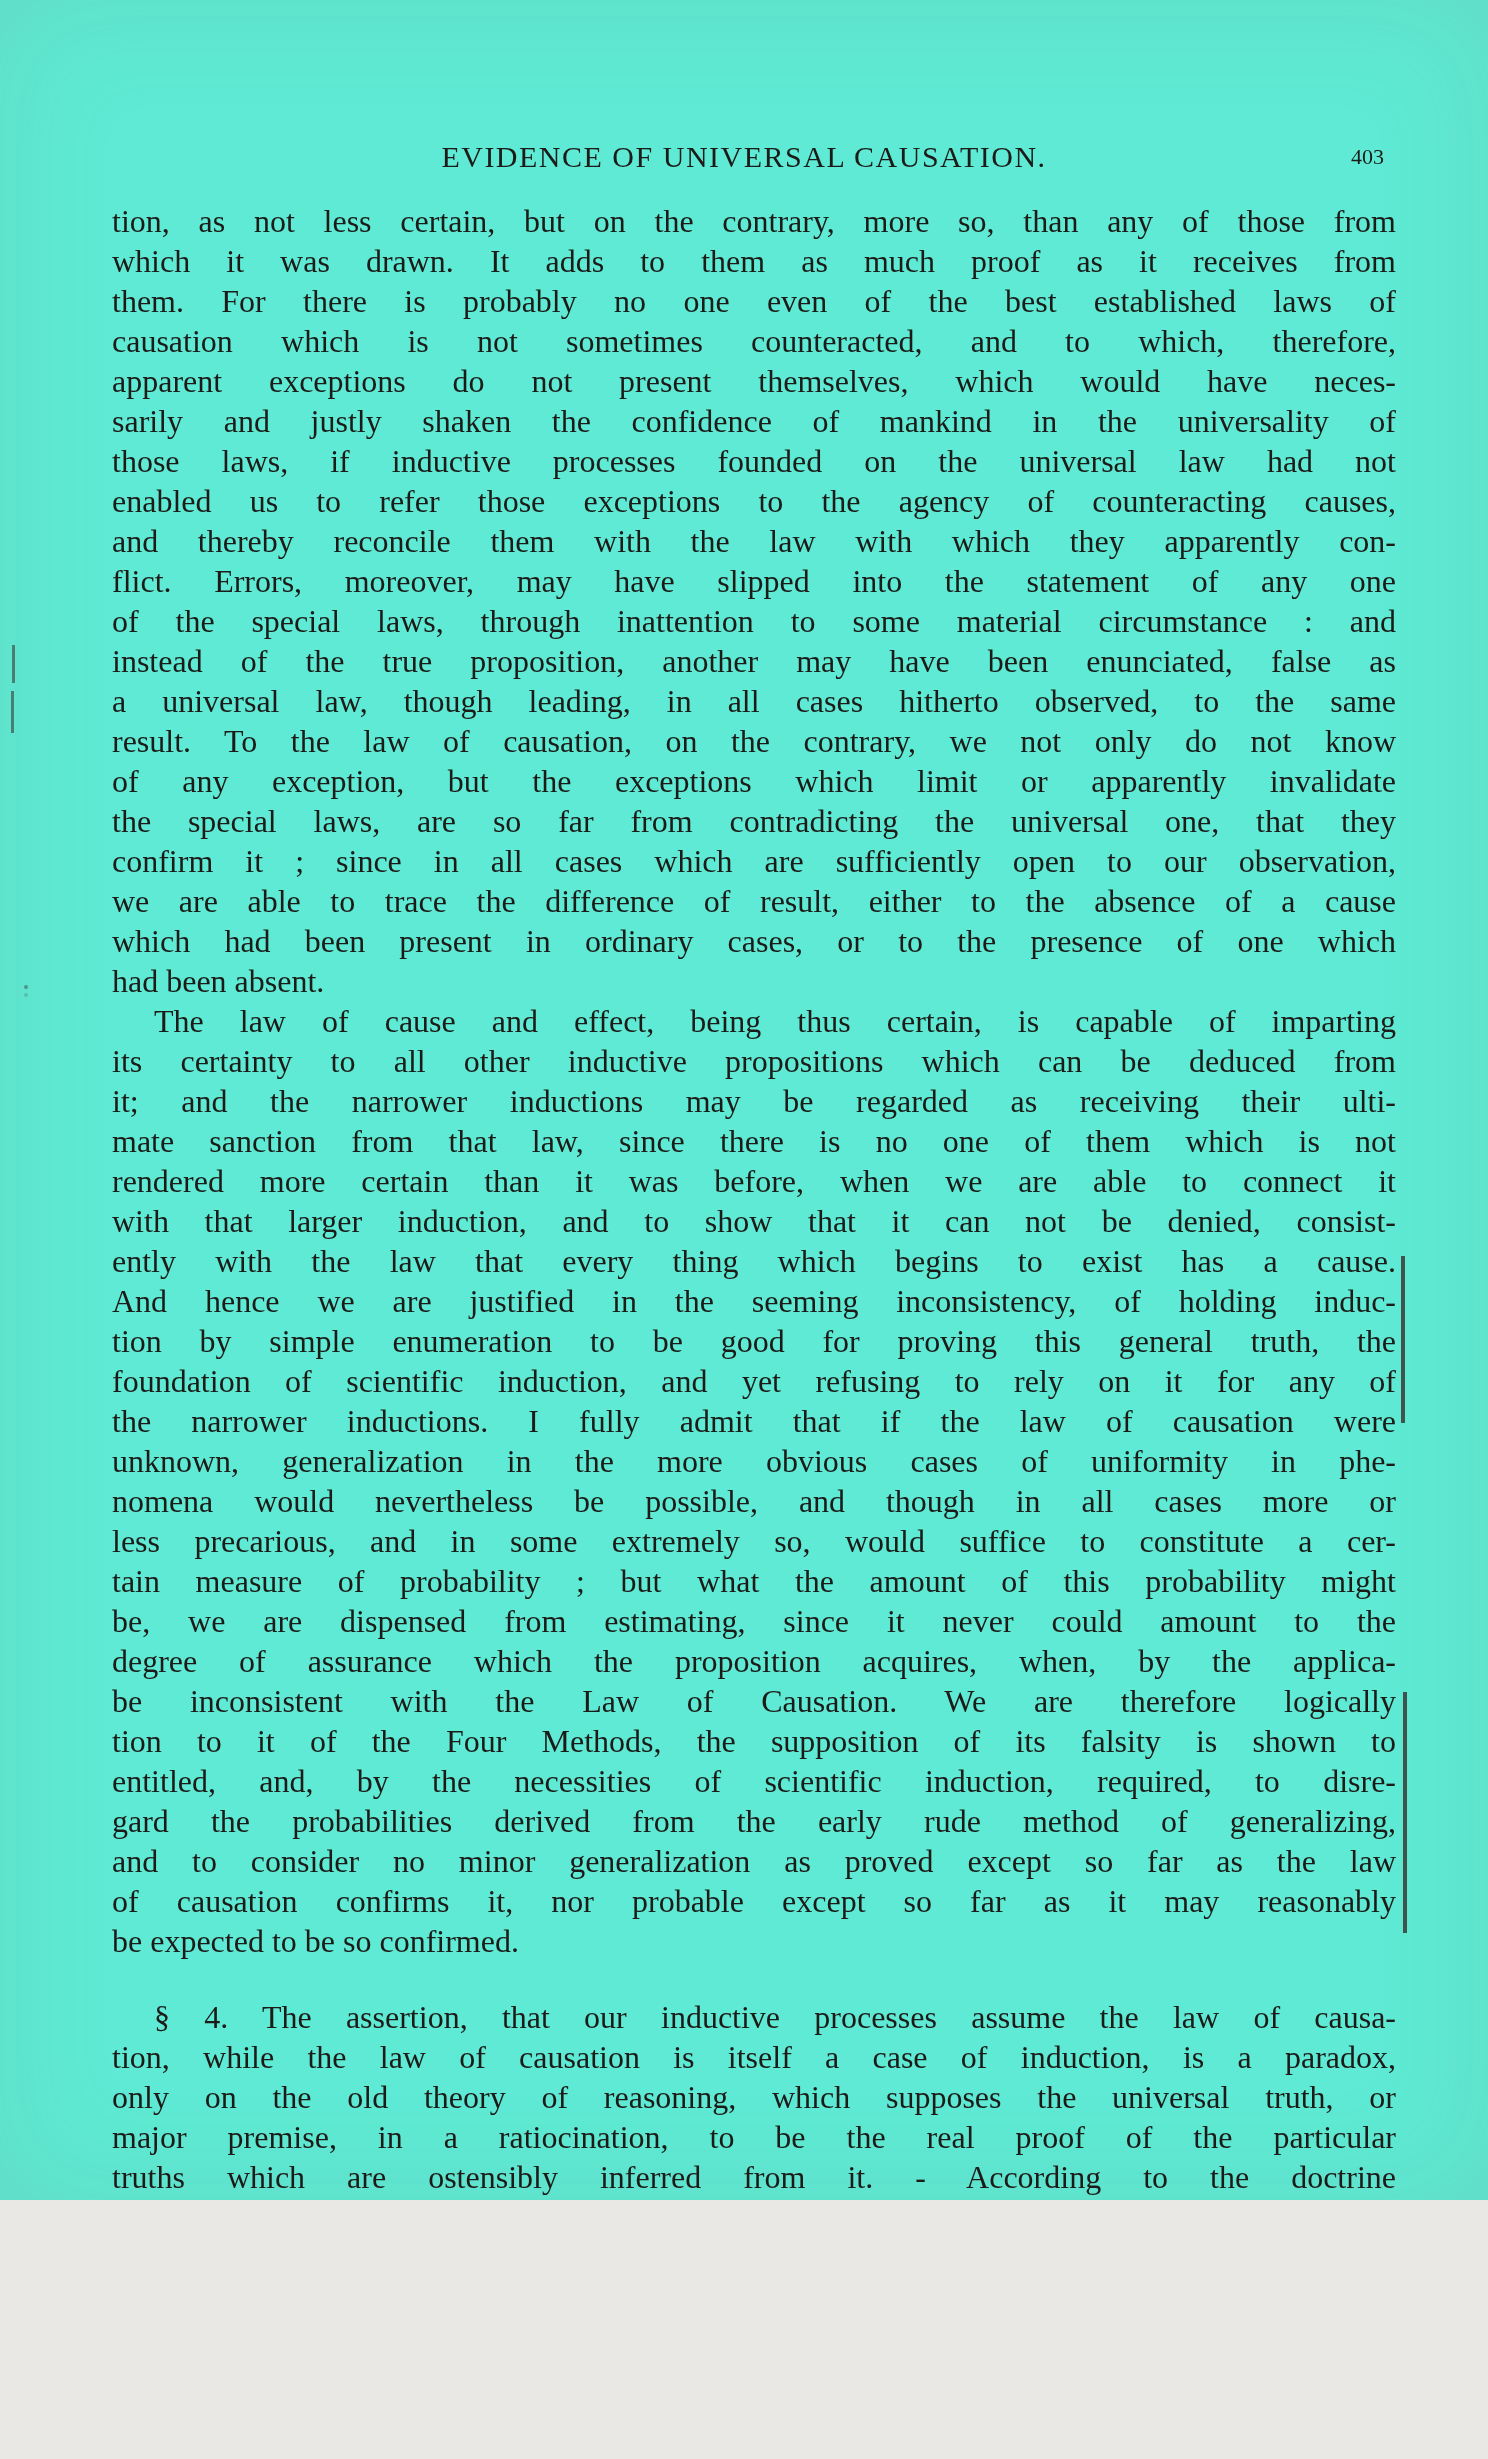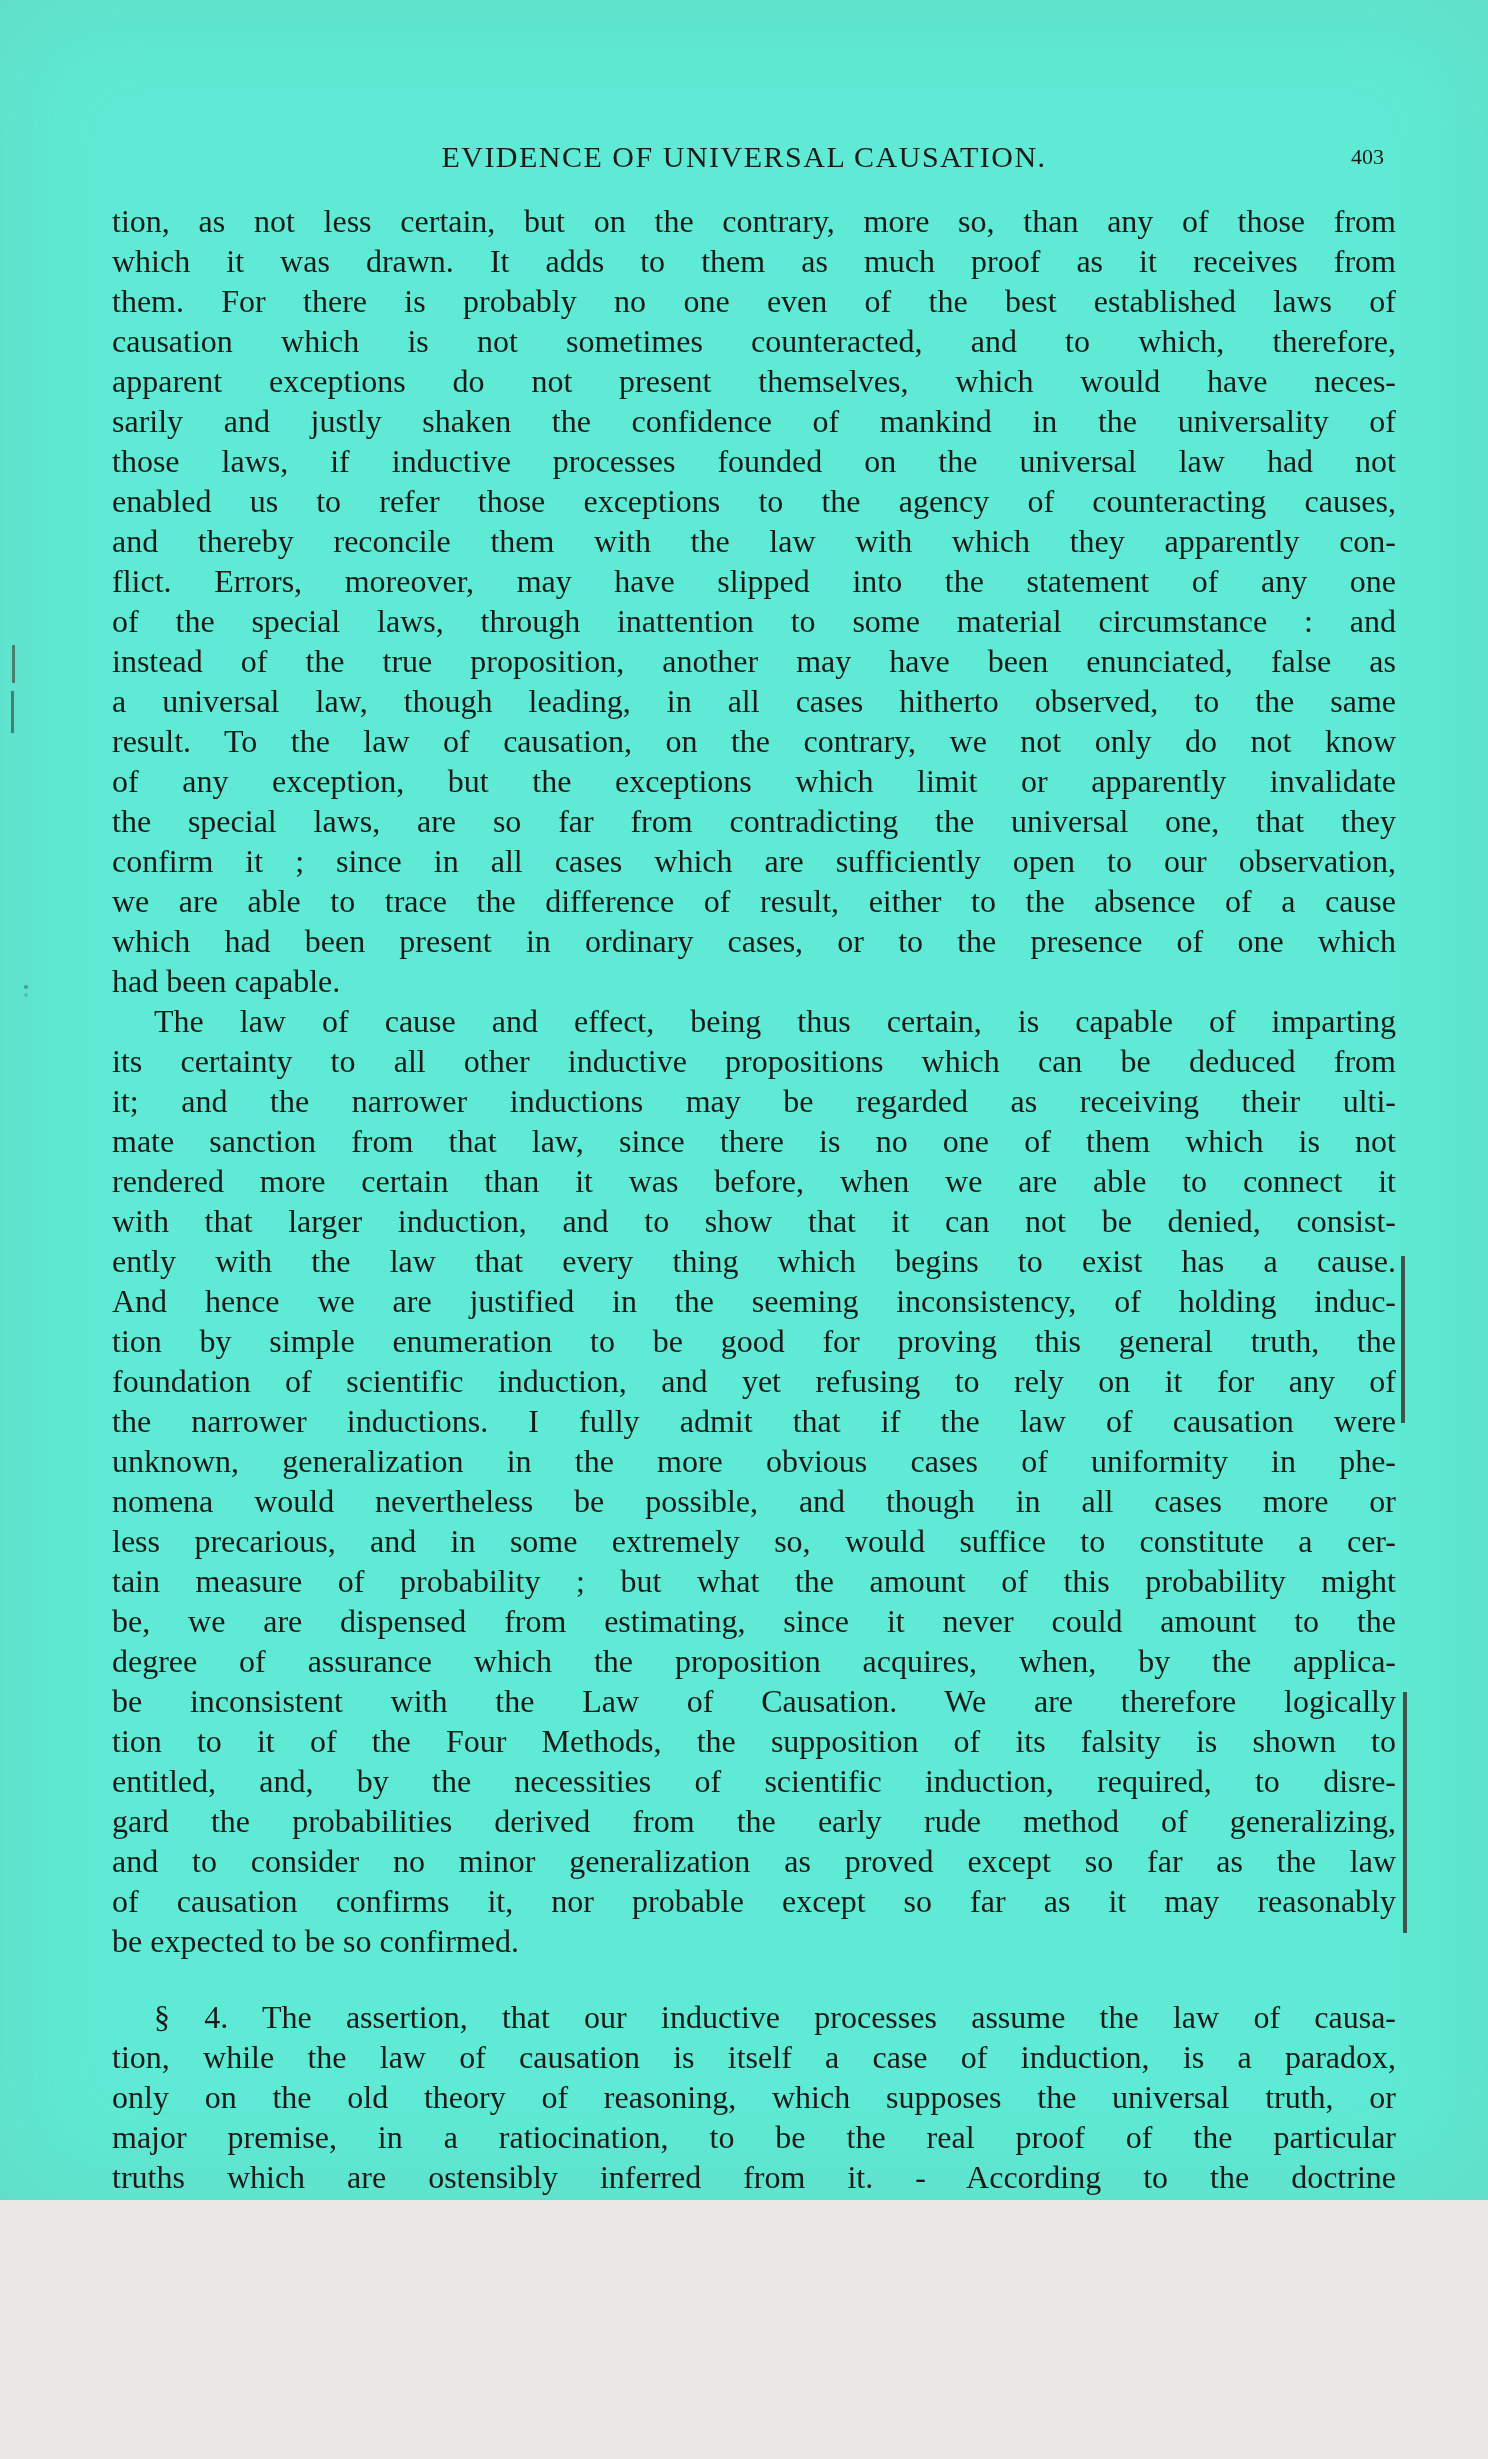--- a/index.html
+++ b/index.html
@@ -110,21 +110,21 @@
         <div class="line">flict. Errors, moreover, may have slipped into the statement of any one</div>
         <div class="line">of the special laws, through inattention to some material circumstance : and</div>
         <div class="line">instead of the true proposition, another may have been enunciated, false as</div>
         <div class="line">a universal law, though leading, in all cases hitherto observed, to the same</div>
         <div class="line">result. To the law of causation, on the contrary, we not only do not know</div>
         <div class="line">of any exception, but the exceptions which limit or apparently invalidate</div>
         <div class="line">the special laws, are so far from contradicting the universal one, that they</div>
         <div class="line">confirm it ; since in all cases which are sufficiently open to our observation,</div>
         <div class="line">we are able to trace the difference of result, either to the absence of a cause</div>
         <div class="line">which had been present in ordinary cases, or to the presence of one which</div>
-        <div class="line last">had been capable.</div>
+        <div class="line last">had been absent.</div>
       </div>
       <div class="paragraph">
         <div class="line indent">The law of cause and effect, being thus certain, is capable of imparting</div>
         <div class="line">its certainty to all other inductive propositions which can be deduced from</div>
         <div class="line">it; and the narrower inductions may be regarded as receiving their ulti-</div>
         <div class="line">mate sanction from that law, since there is no one of them which is not</div>
         <div class="line">rendered more certain than it was before, when we are able to connect it</div>
         <div class="line">with that larger induction, and to show that it can not be denied, consist-</div>
         <div class="line">ently with the law that every thing which begins to exist has a cause.</div>
         <div class="line">And hence we are justified in the seeming inconsistency, of holding induc-</div>

